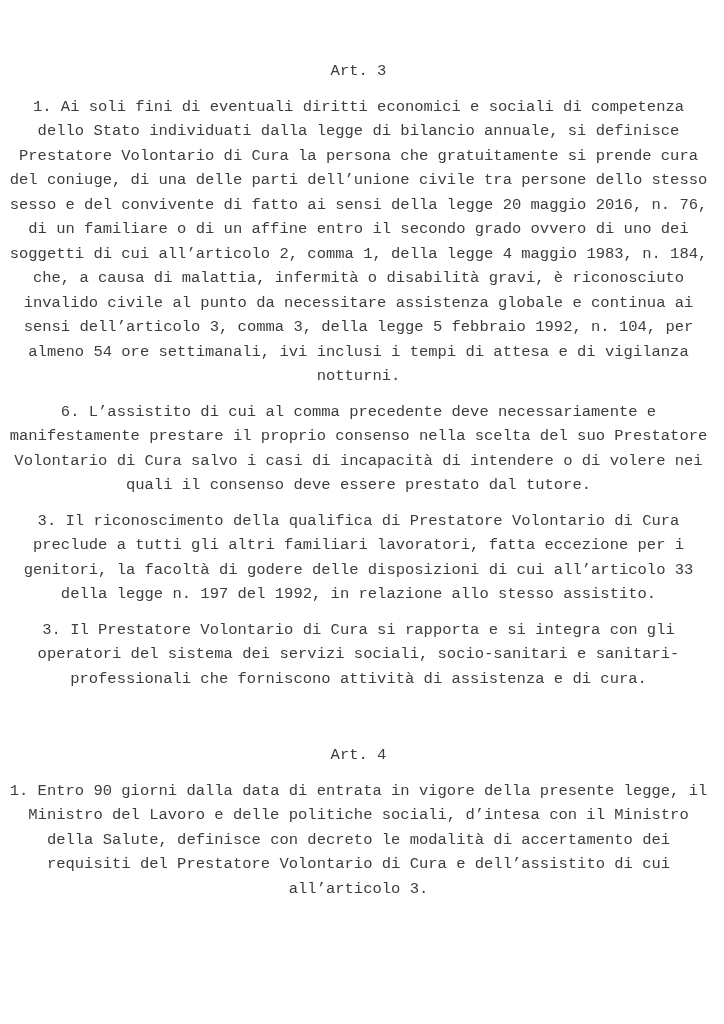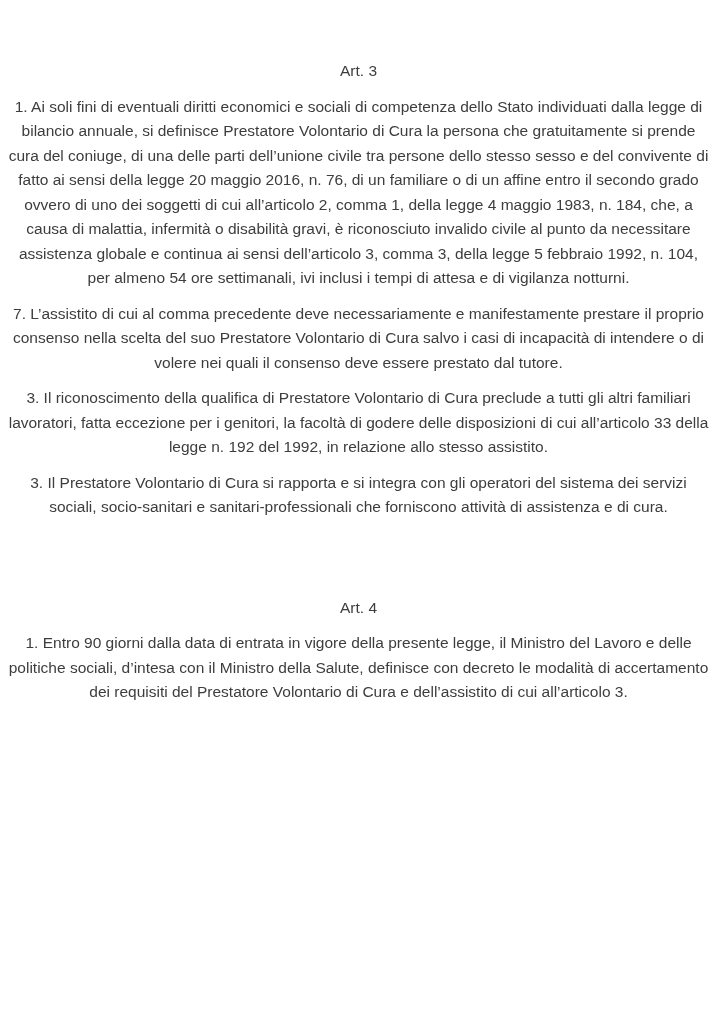--- a/index.html
+++ b/index.html
@@ -14,45 +14,46 @@
     font-size: 15.5px;
     line-height: 24.5px;
     color: #3d3d3d;
     overflow: hidden;
   }
   .doc {
     box-sizing: border-box;
     width: 724px;
     padding: 59px 13px 0 6px;
     text-align: center;
+    font-family: Liberation Mono, monospace;
   }
   .article-title,
   .article-subtitle {
     margin: 0;
     font-size: 15.5px;
     font-weight: 400;
     line-height: 24.5px;
   }
   .para {
     margin: 11px 0 0 0;
   }
   .article + .article {
-    margin-top: 76px;
+    margin-top: 52px;
   }
 </style>
 </head>
 <body>
 
 <main class="doc">
 
   <section class="article">
     <p class="article-title">Art. 3</p>
     <p class="para">1. Ai soli fini di eventuali diritti economici e sociali di competenza dello Stato individuati dalla legge di bilancio annuale, si definisce Prestatore Volontario di Cura la persona che gratuitamente si prende cura del coniuge, di una delle parti dell’unione civile tra persone dello stesso sesso e del convivente di fatto ai sensi della legge 20 maggio 2016, n. 76, di un familiare o di un affine entro il secondo grado ovvero di uno dei soggetti di cui all’articolo 2, comma 1, della legge 4 maggio 1983, n. 184, che, a causa di malattia, infermità o disabilità gravi, è riconosciuto invalido civile al punto da necessitare assistenza globale e continua ai sensi dell’articolo 3, comma 3, della legge 5 febbraio 1992, n. 104, per almeno 54 ore settimanali, ivi inclusi i tempi di attesa e di vigilanza notturni.</p>
-    <p class="para">7. L’assistito di cui al comma precedente deve necessariamente e manifestamente prestare il proprio consenso nella scelta del suo Prestatore Volontario di Cura salvo i casi di incapacità di intendere o di volere nei quali il consenso deve essere prestato dal tutore.</p>
-    <p class="para">3. Il riconoscimento della qualifica di Prestatore Volontario di Cura preclude a tutti gli altri familiari lavoratori, fatta eccezione per i genitori, la facoltà di godere delle disposizioni di cui all’articolo 33 della legge n. 192 del 1992, in relazione allo stesso assistito.</p>
+    <p class="para">6. L’assistito di cui al comma precedente deve necessariamente e manifestamente prestare il proprio consenso nella scelta del suo Prestatore Volontario di Cura salvo i casi di incapacità di intendere o di volere nei quali il consenso deve essere prestato dal tutore.</p>
+    <p class="para">3. Il riconoscimento della qualifica di Prestatore Volontario di Cura preclude a tutti gli altri familiari lavoratori, fatta eccezione per i genitori, la facoltà di godere delle disposizioni di cui all’articolo 33 della legge n. 197 del 1992, in relazione allo stesso assistito.</p>
     <p class="para">3. Il Prestatore Volontario di Cura si rapporta e si integra con gli operatori del sistema dei servizi sociali, socio-sanitari e sanitari-professionali che forniscono attività di assistenza e di cura.</p>
   </section>
 
   <section class="article">
     <p class="article-title">Art. 4</p>
     <p class="para">1. Entro 90 giorni dalla data di entrata in vigore della presente legge, il Ministro del Lavoro e delle politiche sociali, d’intesa con il Ministro della Salute, definisce con decreto le modalità di accertamento dei requisiti del Prestatore Volontario di Cura e dell’assistito di cui all’articolo 3.</p>
   </section>
 
 </main>
 

